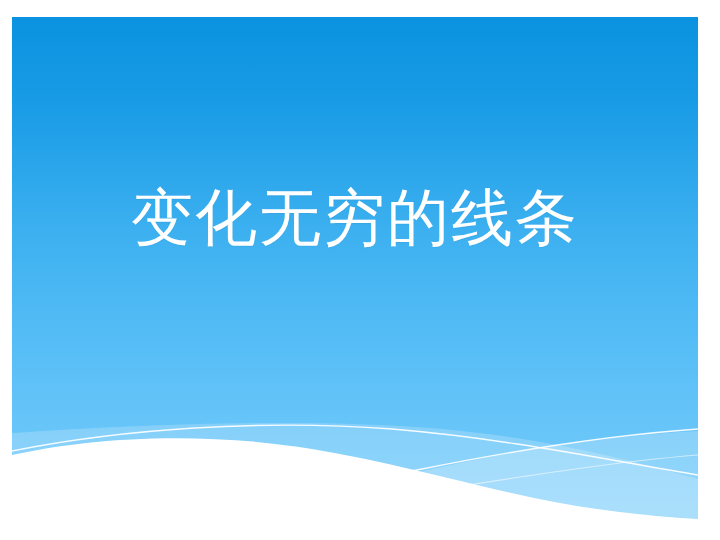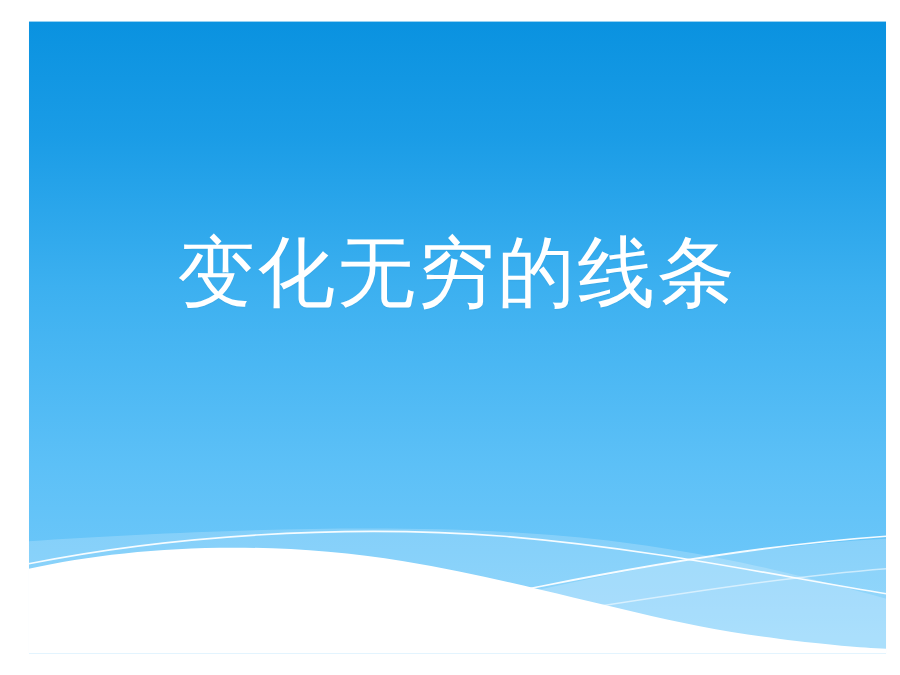--- a/index.html
+++ b/index.html
@@ -17,21 +17,21 @@
   #slide-root {
     position: relative;
     width: 720px;
     height: 540px;
     background: #ffffff;
   }
 
   
   #slide-canvas {
     position: absolute;
-    left: 23px;
+    left: 12px;
     top: 17px;
     width: 686px;
     height: 506px;
     overflow: hidden;
     background: #ffffff;
   }
 
   #slide-bg-svg {
     position: absolute;
     left: 0;

